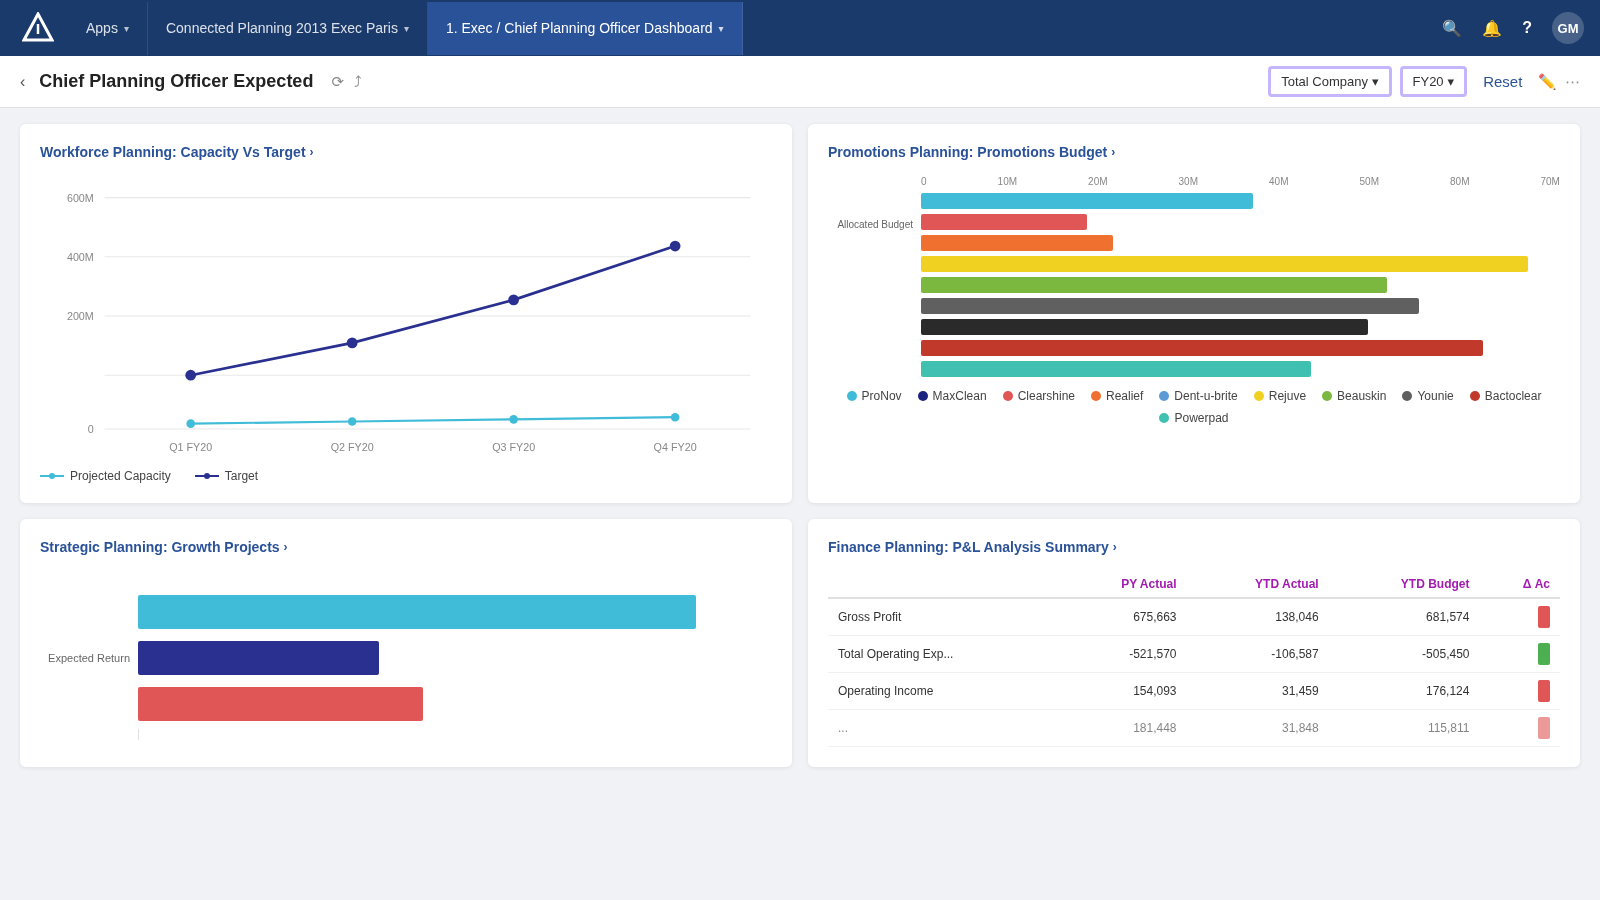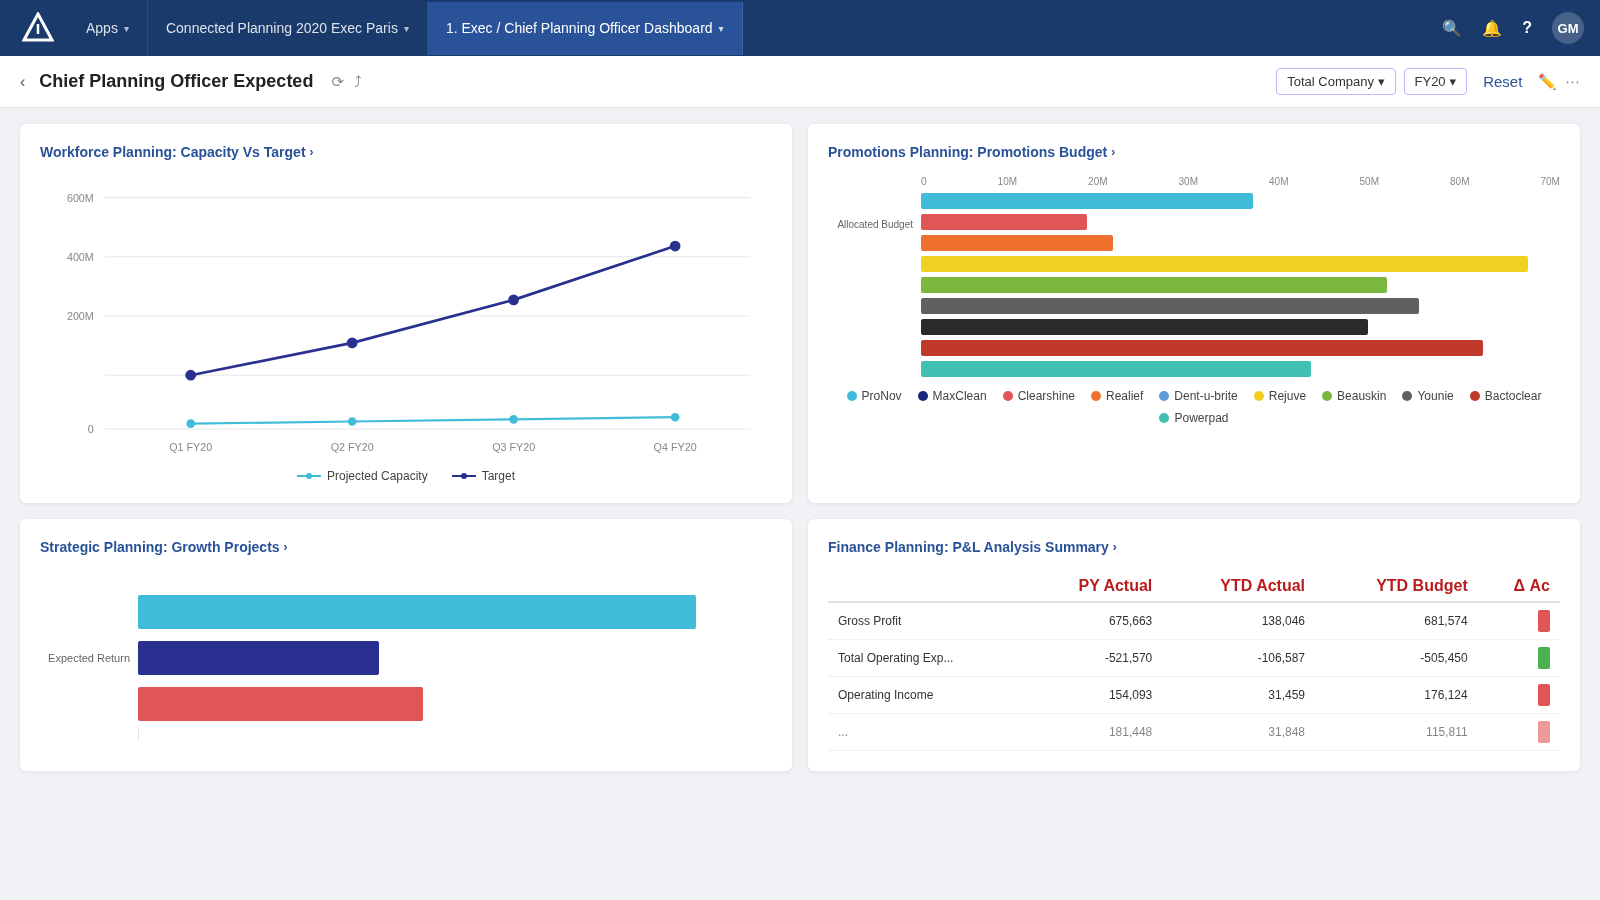--- a/index.html
+++ b/index.html
@@ -88,21 +88,21 @@
       cursor: pointer;
       font-size: 15px;
     }
     .sub-header-right {
       margin-left: auto;
       display: flex;
       align-items: center;
       gap: 8px;
     }
     .filter-btn {
-      border: 1px solid #c4b5fd;
+      border: 3px solid #c4b5fd;
       border-radius: 4px;
       padding: 5px 10px;
       font-size: 13px;
       background: white;
       cursor: pointer;
       display: flex;
       align-items: center;
       gap: 4px;
       color: #333;
     }
@@ -143,21 +143,21 @@
       text-align: center;
     }
 
     
     .chart-area { position: relative; width: 100%; }
     .line-chart-svg { width: 100%; height: 280px; }
 
     
     .legend {
       display: flex;
-      justify-content: center;
+      justify-content: flex-start;
       gap: 24px;
       margin-top: 10px;
     }
     .legend-item {
       display: flex;
       align-items: center;
       gap: 6px;
       font-size: 12px;
       color: #444;
     }
@@ -186,23 +186,23 @@
     
     .finance-table {
       width: 100%;
       border-collapse: collapse;
       font-size: 12px;
     }
     .finance-table th {
       text-align: right;
       padding: 6px 10px;
       font-weight: 600;
-      color: #b91c1c;
+      color: #a21caf;
       border-bottom: 2px solid #e0e0e0;
-      font-size: 16px;
+      font-size: 12px;
     }
     .finance-table th:first-child { text-align: left; }
     .finance-table td {
       padding: 7px 10px;
       text-align: right;
       border-bottom: 1px solid #f0f0f0;
       color: #333;
     }
     .finance-table td:first-child { text-align: left; font-weight: 500; }
   </style>
@@ -216,21 +216,21 @@
       <line x1="16" y1="12" x2="16" y2="22" stroke="white" stroke-width="2.5"></line>
     </svg>
   </div>
 
   <div class="nav-tab">
     <span>Apps</span>
     <span class="chevron">▾</span>
   </div>
 
   <div class="nav-tab">
-    <span>Connected Planning 2020 Exec Paris</span>
+    <span>Connected Planning 2013 Exec Paris</span>
     <span class="chevron">▾</span>
   </div>
 
   <div class="nav-tab active">
     <span>1. Exec / Chief Planning Officer Dashboard</span>
     <span class="chevron">▾</span>
   </div>
 
   <div class="nav-right">
     <span style="font-size:16px;">🔍</span>

